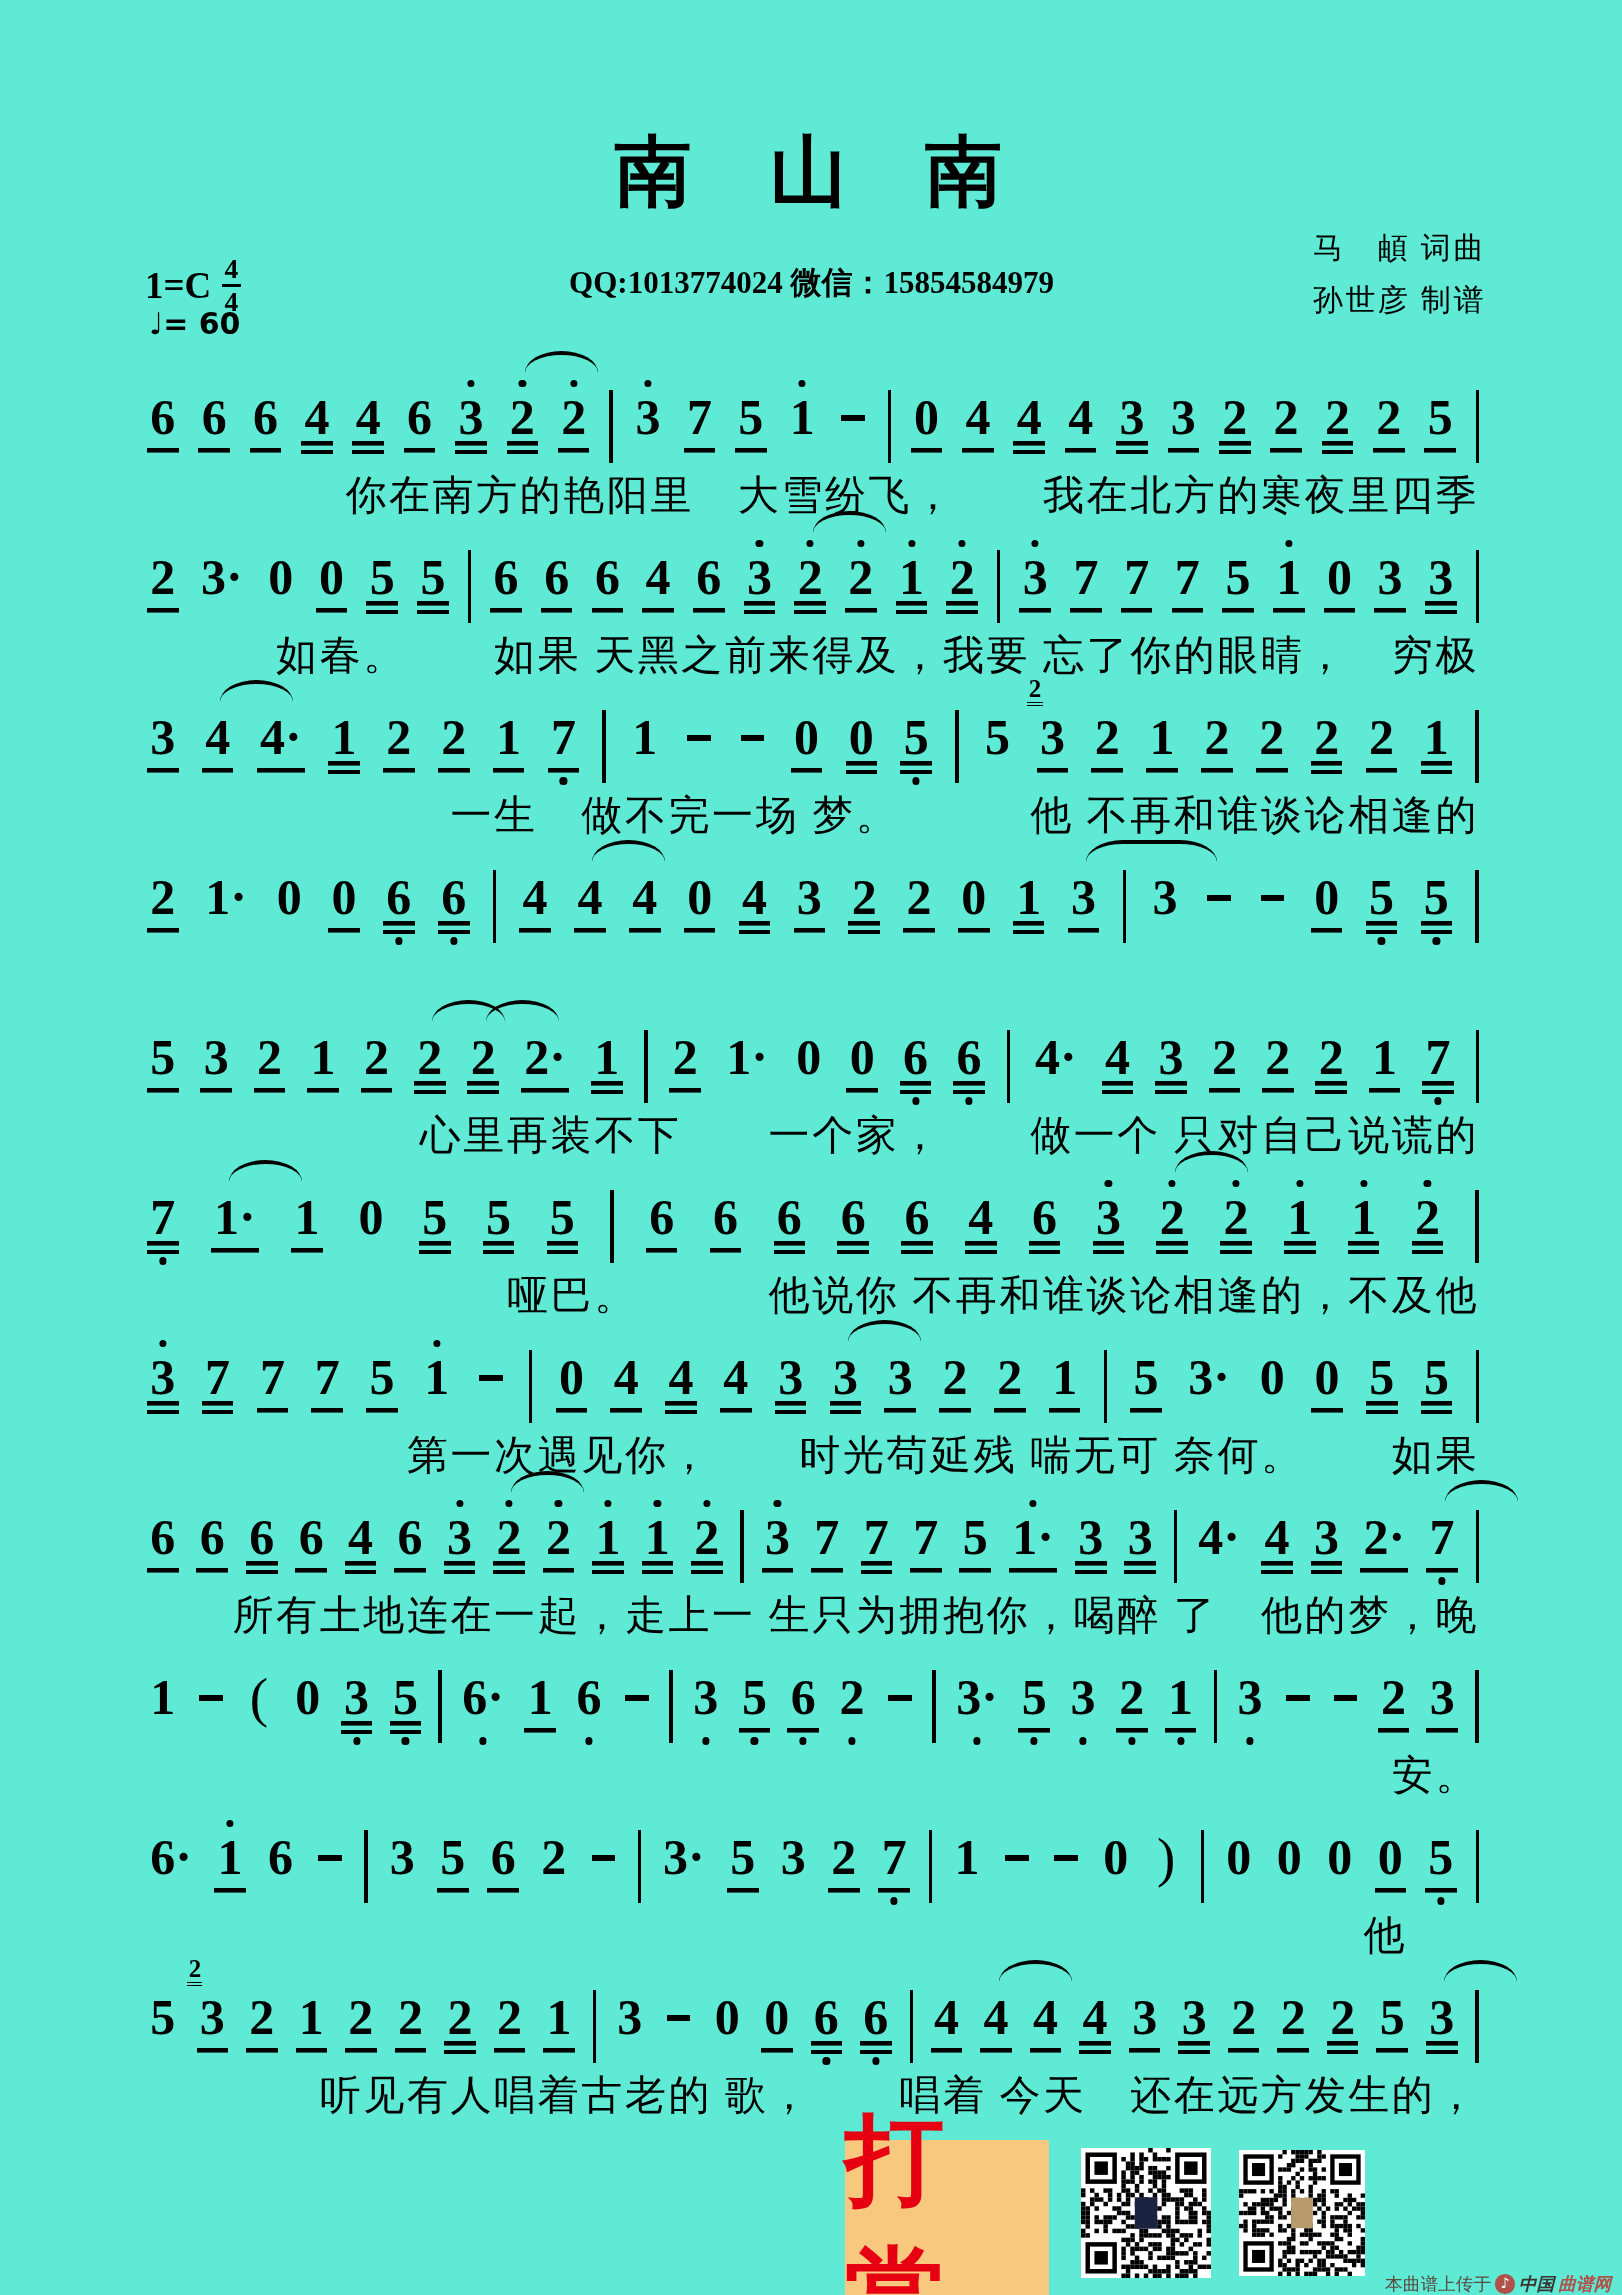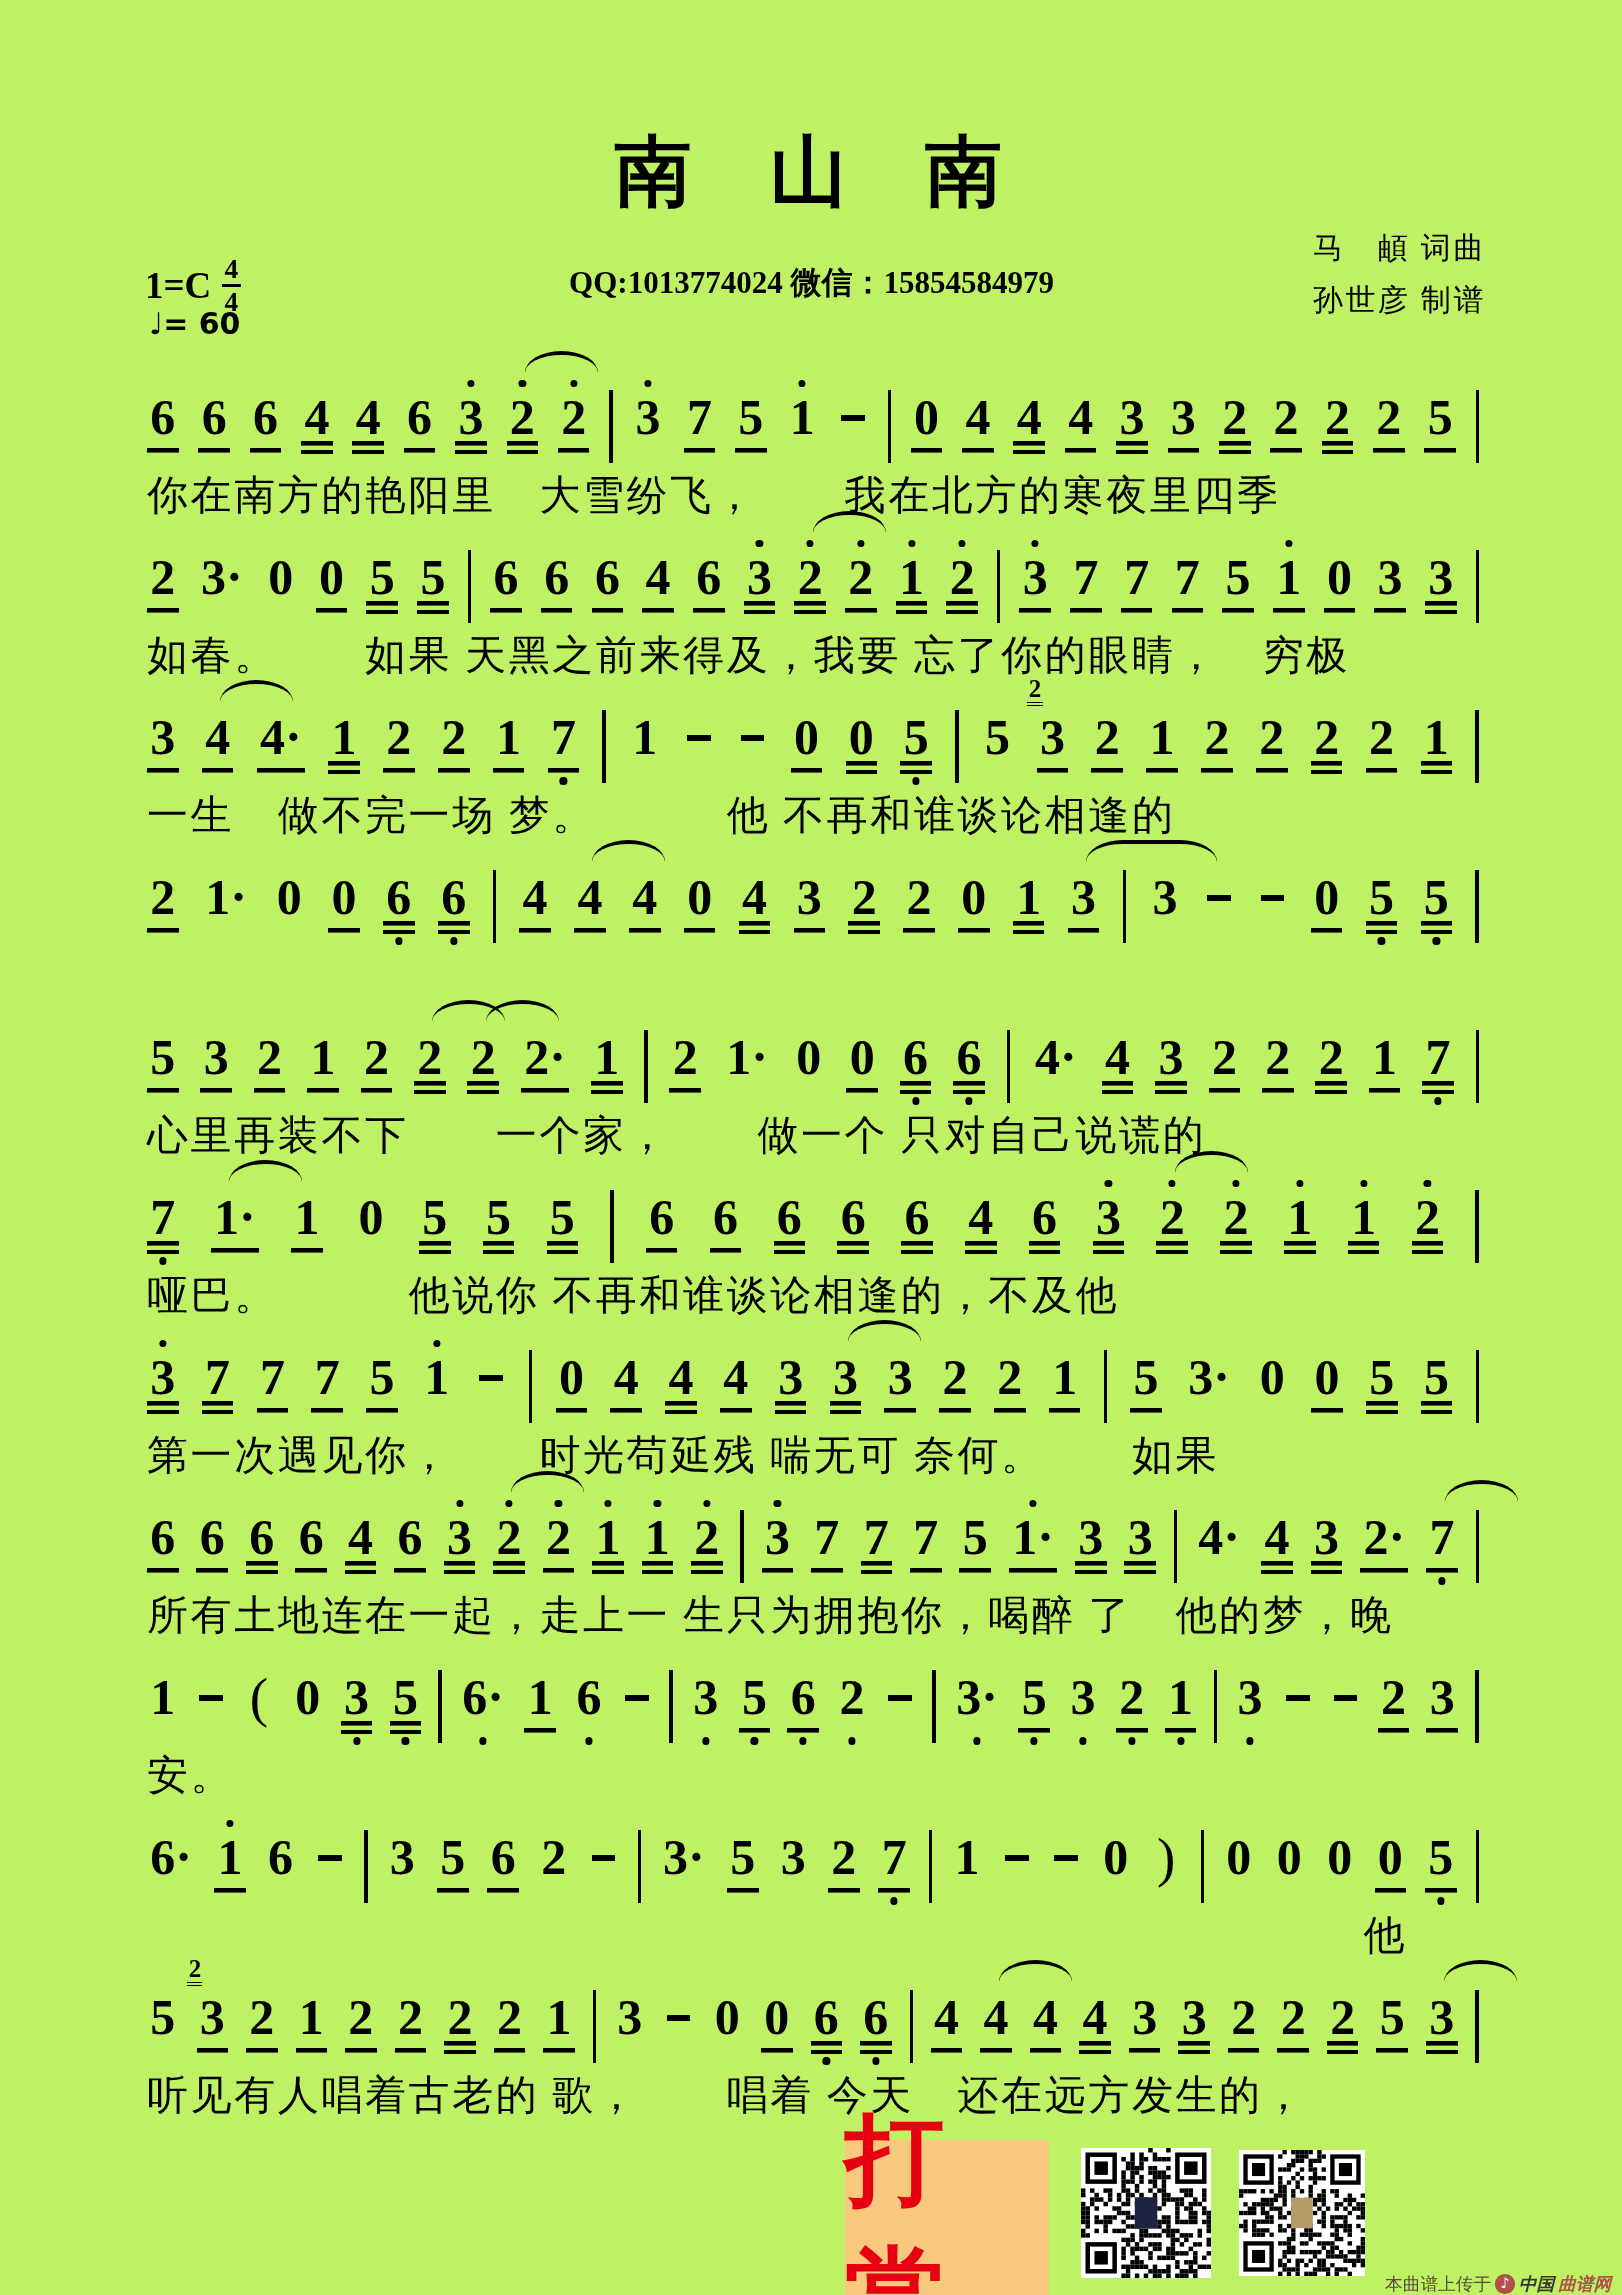--- a/index.html
+++ b/index.html
@@ -1,19 +1,19 @@
 <!DOCTYPE html>
 <html style="--reward-bg: #f8c87e; --reward-text: #e60012; --wm-text: #5b4a42; --wm-site: #b0524a;font-size:10.5px"><head>
 <meta charset="utf-8">
 <style>
   html,body{margin:0;padding:0;background:#888;}
   .page{
     position:relative;
     width:1623px;height:2295px;
-    background:#bef264;
+    background:#5eead4;
     font-family:"Liberation Serif", serif;
     color:#000;
     overflow:hidden;
   }
   
   .title{
     position:absolute;top:121px;left:0;width:100%;
     text-align:center;
     font-size:77px;font-weight:bold;
     letter-spacing:6.5px;word-spacing:46px;
@@ -90,20 +90,21 @@
     width:73px;height:22px;
     border-top:4.6px solid #000;
     border-radius:37px 37px 0 0/22px 22px 0 0;
   }
   .hi .arc{top:-39px;}
   .arc.wide{width:131px;}
   .lyrics-row{
     font-size:41px;line-height:50px;letter-spacing:2.6px;
     white-space:pre;margin-top:11.8px;
     font-family:"Liberation Serif",serif;
+    text-align:right;
   }
   .lyrics-row.right{text-align:right;padding-right:72px;}
   
   .reward{
     position:absolute;left:845px;top:2140px;width:204px;height:175px;
     background:var(--reward-bg,#f8c87e);
     display:flex;align-items:center;justify-content:center;
     border-radius:2px;cursor:pointer;
   }
   .reward span{

